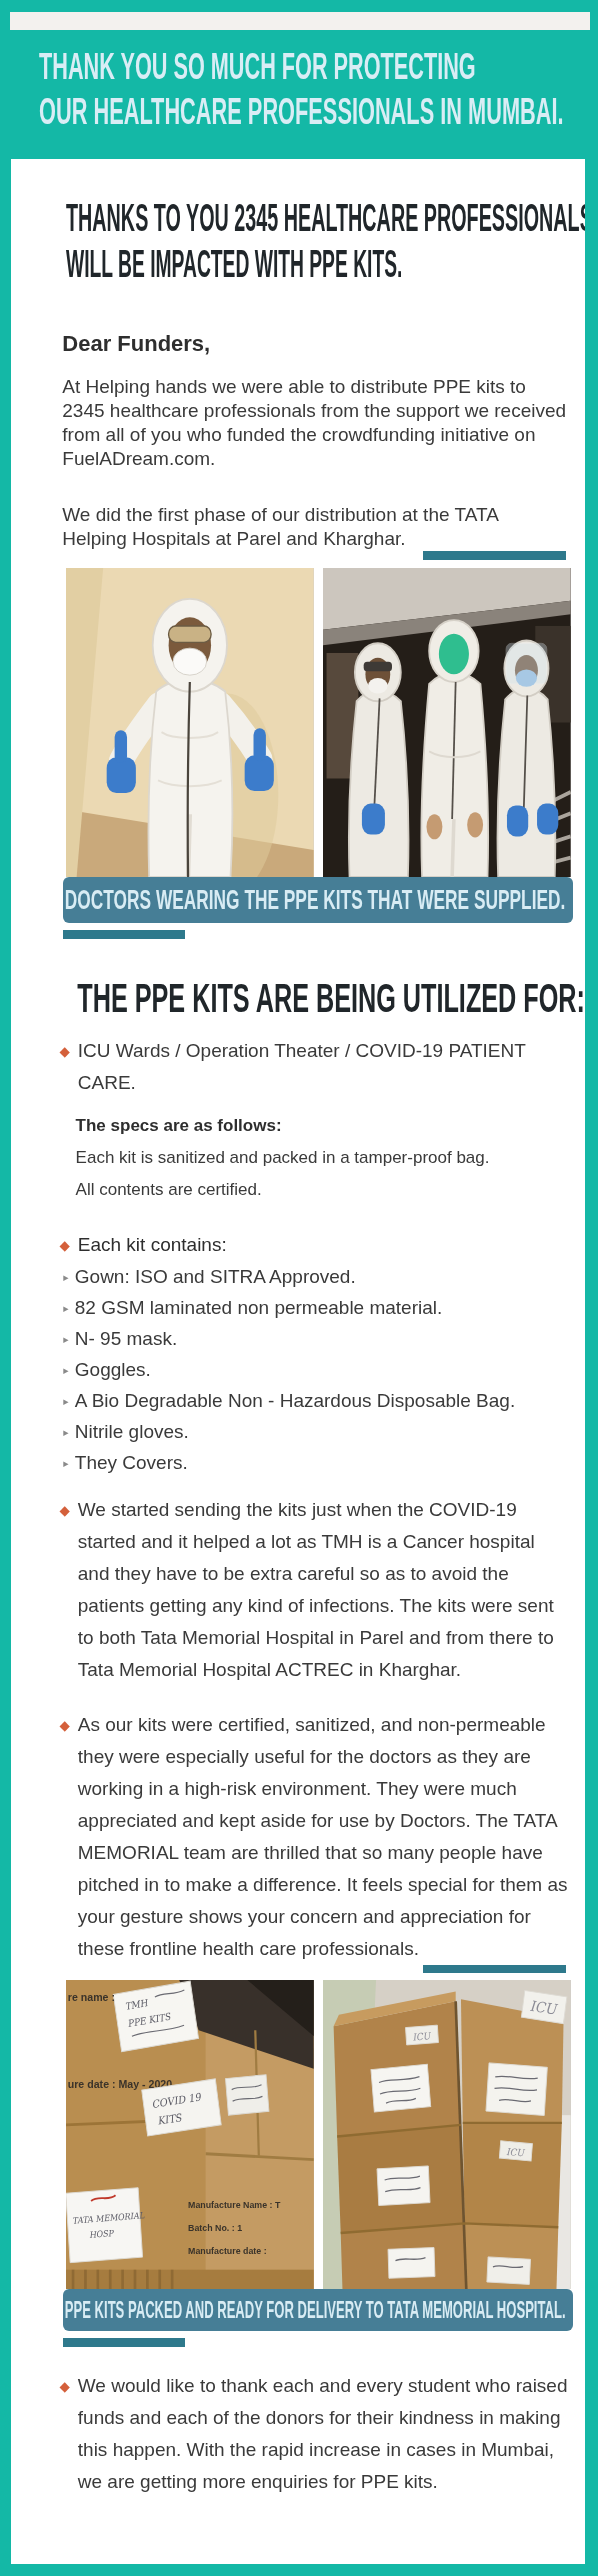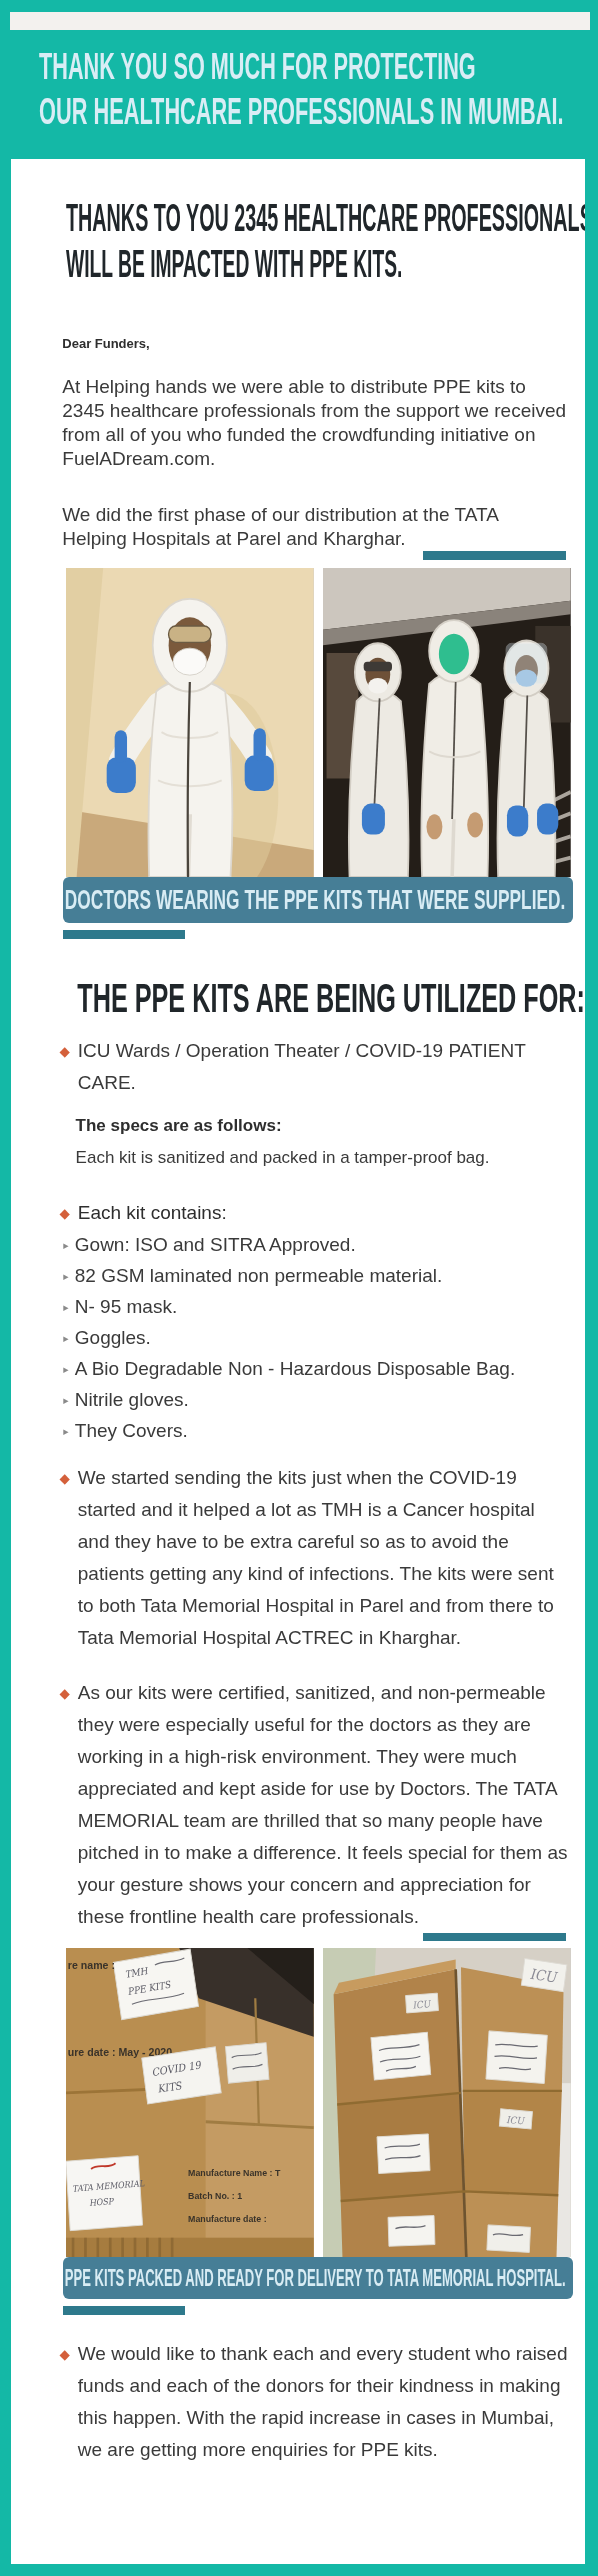--- a/index.html
+++ b/index.html
@@ -12,21 +12,21 @@
   .main-title{position:absolute;top:44px;left:39px;}
   .content{
     position:absolute;left:10.6px;top:159px;width:532px;height:2405px;
     background:#FFFFFF;overflow:hidden;padding-left:42px;
   }
   .h2svg{display:block;margin:35px 0 0 13.5px;}
   .h2svg-2{display:block;margin:35px 0 0 23px;}
   svg text.cond{
     font-family:"Liberation Sans",sans-serif;font-weight:bold;
   }
-  .greeting{margin:41px 17.4px 0 9.7px;font-size:13px;font-weight:bold;color:#2E2E2E;line-height:23px;}
+  .greeting{margin:41px 17.4px 0 9.7px;font-size:22px;font-weight:bold;color:#2E2E2E;line-height:23px;}
   .para{margin:20px 17.4px 0 9.7px;font-size:19px;line-height:24px;color:#3A3A3A;}
   .para-2{margin-top:32px;}
   .accent-right{width:143px;height:8.7px;background:#2E798C;margin:0 18.4px 0 auto;}
   .accent-left{width:122px;height:8.7px;background:#2E798C;margin:6.8px 0 0 10.6px;}
   .photos{display:flex;gap:9.7px;margin:8.7px 13.5px 0 13.5px;height:309px;}
   .photos .ph{width:270px;height:309px;overflow:hidden;background:#ccc;}
   .photos .ph svg{display:block;width:100%;height:100%;}
   .caption-band{
     margin:0 11.6px 0 10.6px;background:#467E96;height:46px;
     display:flex;align-items:center;justify-content:center;border-radius:6px;
@@ -169,20 +169,21 @@
     </svg>
 
     <div class="bullet-row">
       <span class="diamond">◆</span>
       <span>ICU Wards / Operation Theater / COVID-19 PATIENT CARE.</span>
     </div>
 
     <div class="specs">
       <div class="label">The specs are as follows:</div>
       <div>Each kit is sanitized and packed in a tamper-proof bag.</div>
+      <div>All contents are certified.</div>
     </div>
 
     <div class="bullet-row mt24">
       <span class="diamond">◆</span>
       <span class="b-label">Each kit contains:</span>
     </div>
 
     <ul class="kit-list">
       <li><span class="tri">▸</span><span>Gown: ISO and SITRA Approved.</span></li>
       <li><span class="tri">▸</span><span>82 GSM laminated non permeable material.</span></li>

